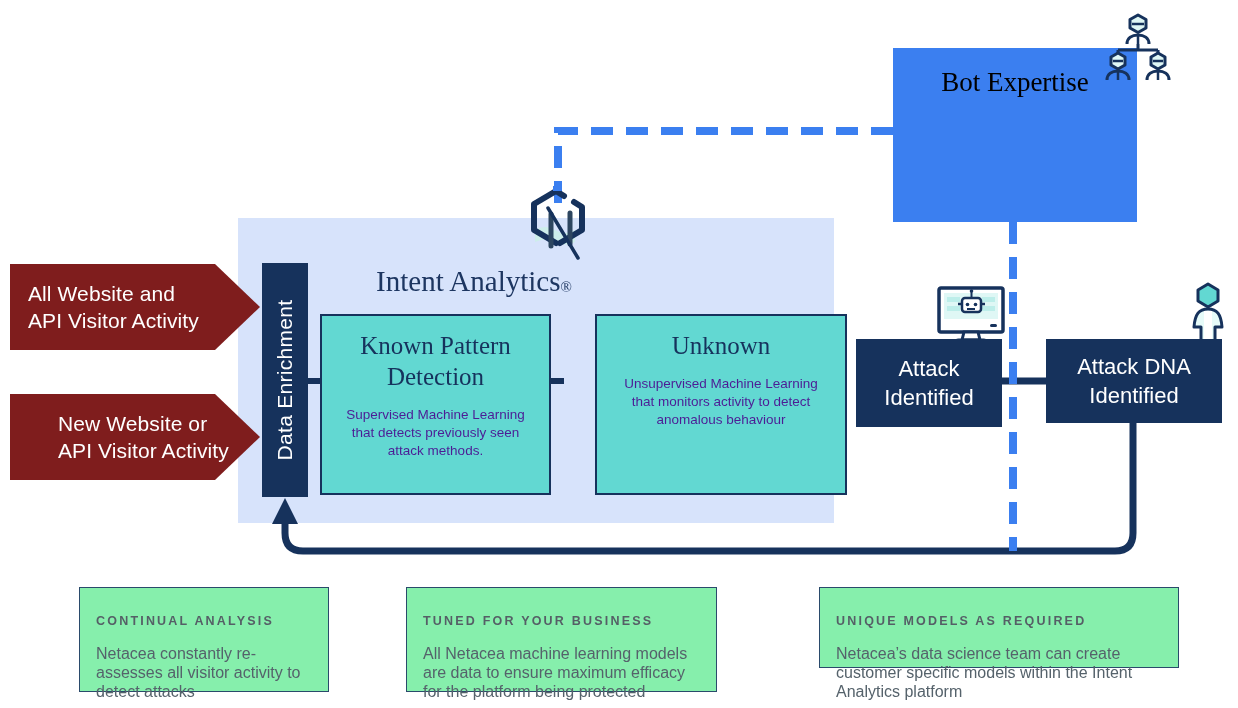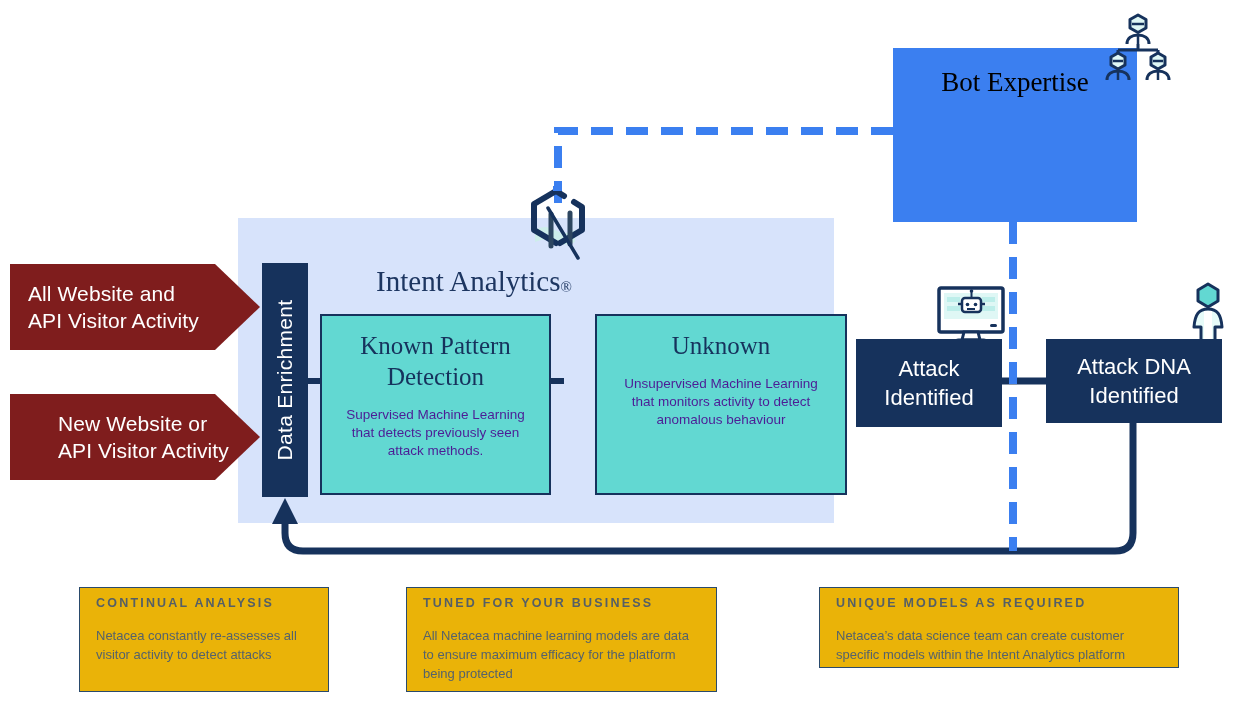--- a/index.html
+++ b/index.html
@@ -110,33 +110,33 @@
     font-size:14px;
     line-height:18.5px;
     font-weight:bold;
   }
 
   
   .note{
     position:absolute;
     border:1px solid #2a4a6b;
     box-sizing:border-box;
-    background:#eab308;
-    padding:8px 16px 12px;
+    background:#86efac;
+    padding:26px 16px 12px;
   }
   .note .hd{
     color:#555f66;
     font-size:12.5px;
     font-weight:bold;
     letter-spacing:2.2px;
     margin-bottom:16px;
   }
   .note .bd{
     color:#55626b;
-    font-size:13px;
+    font-size:16px;
     line-height:19px;
   }
 
   
   .icon{position:absolute;}
 </style>
 </head>
 <body>
 
 <div class="stage">

